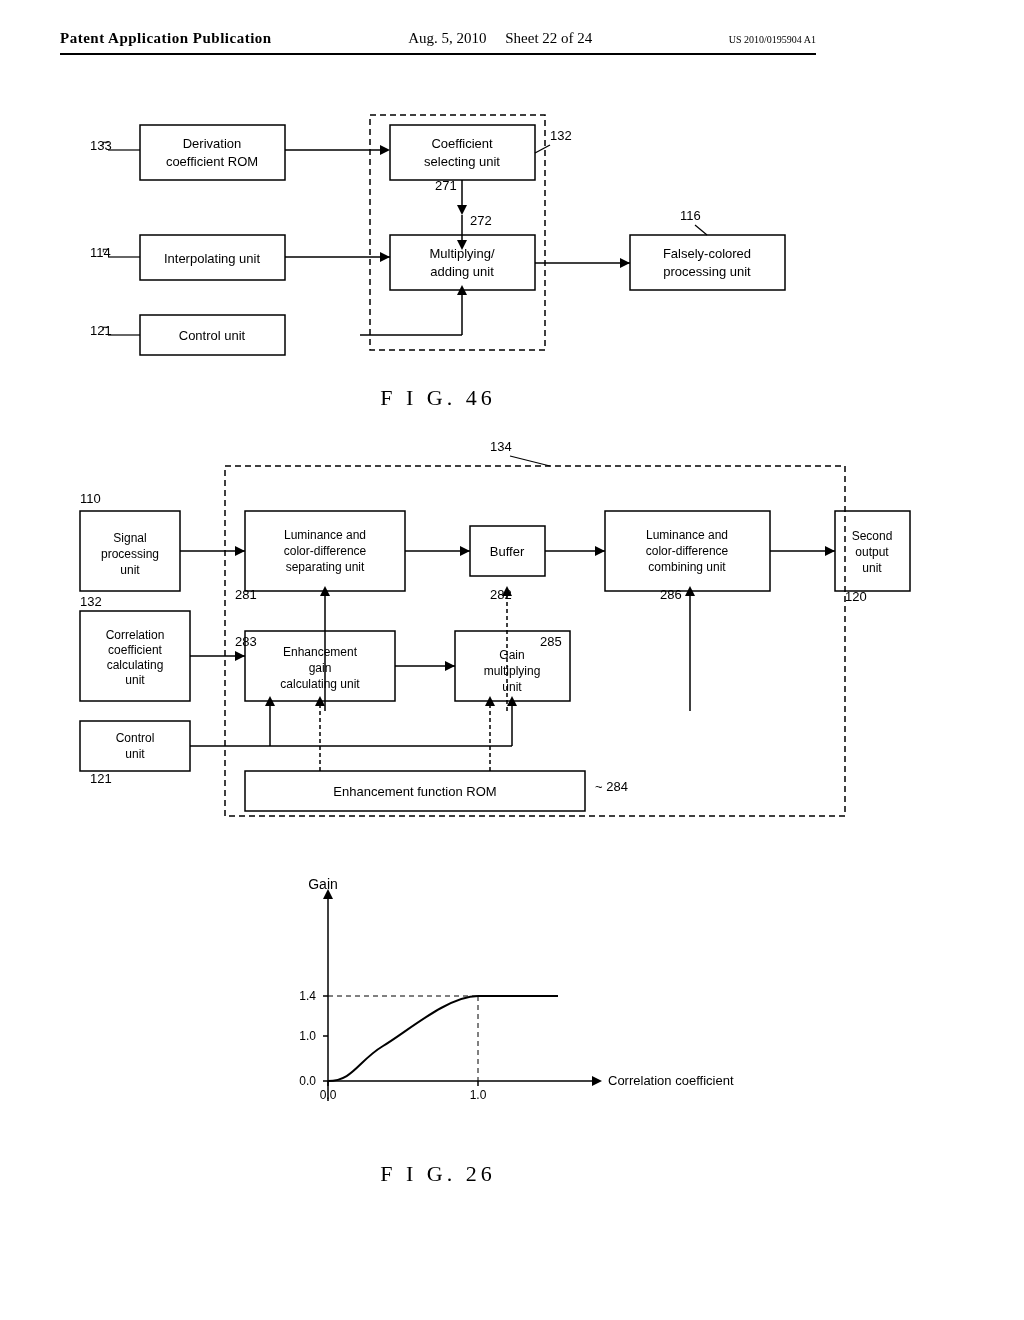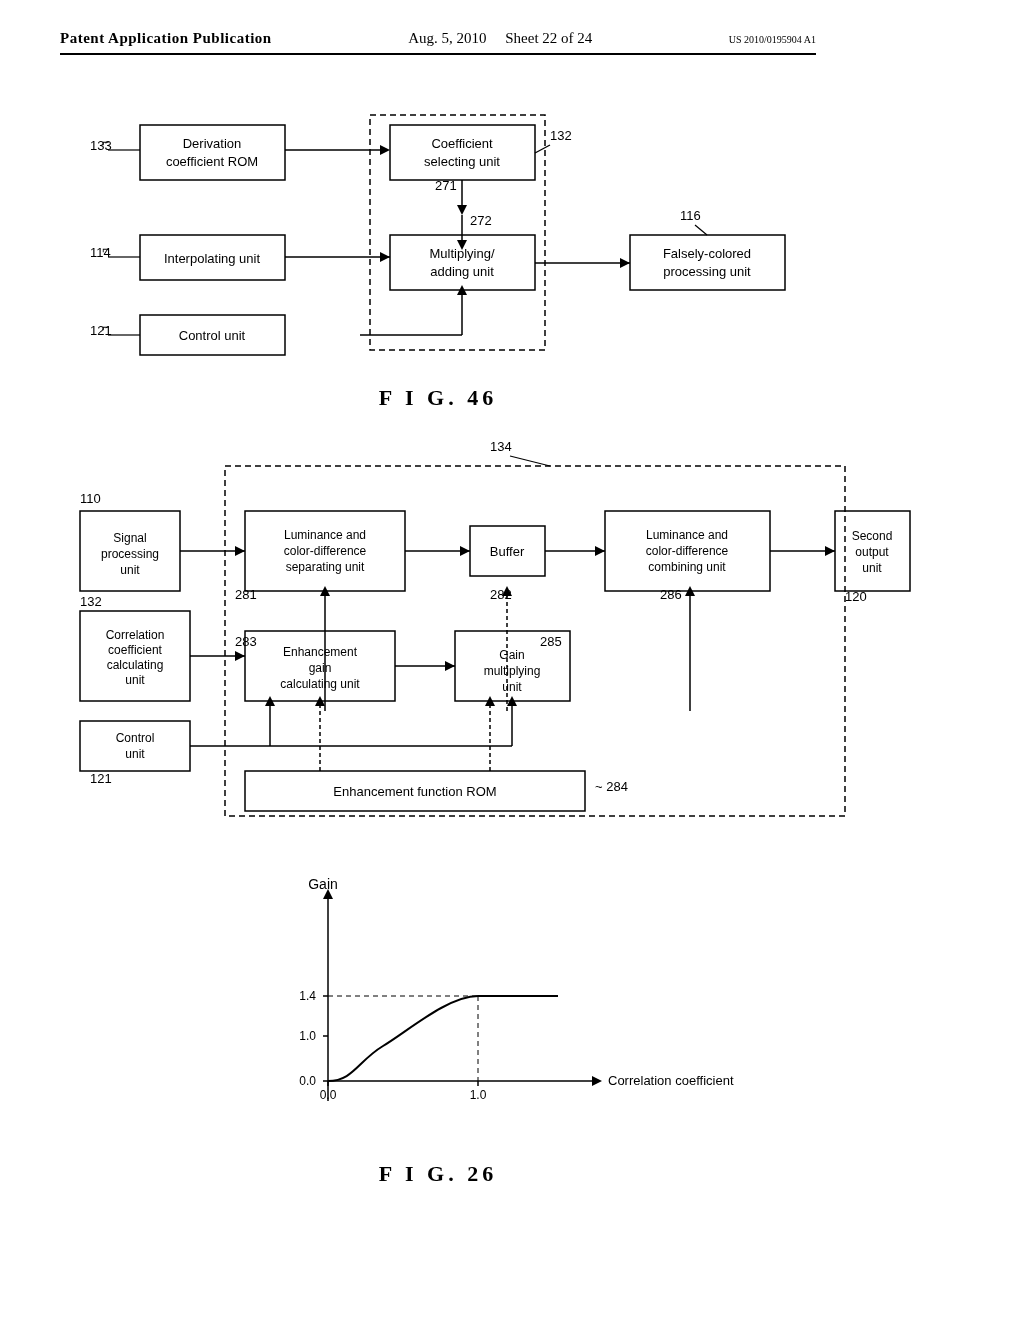--- a/index.html
+++ b/index.html
@@ -43,21 +43,21 @@
 
     
     .diagram-section {
       margin-bottom: 20px;
       position: relative;
     }
 
     .fig-label {
       text-align: center;
       font-size: 22px;
-      font-weight: bold;
+      font-weight: normal;
       letter-spacing: 4px;
       margin-top: 10px;
       margin-bottom: 20px;
     }
 
     
     svg {
       display: block;
       margin: 0 auto;
     }

